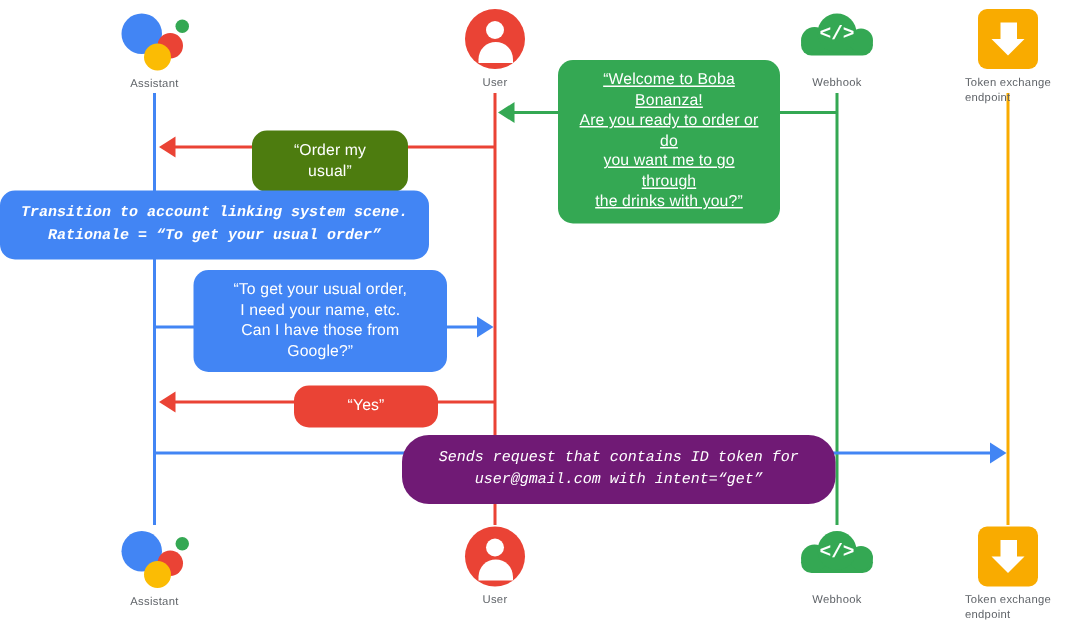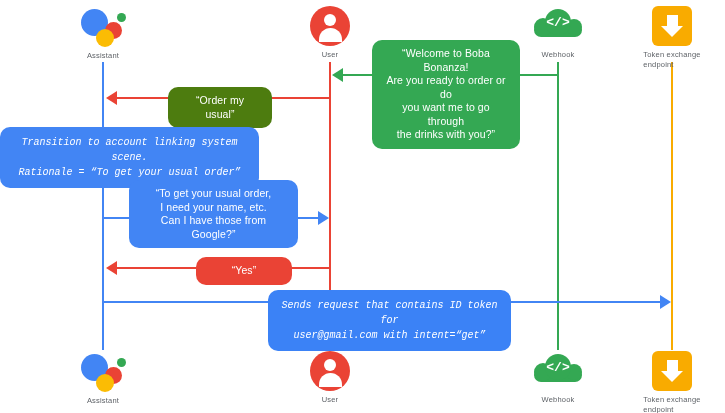--- a/index.html
+++ b/index.html
@@ -119,55 +119,55 @@
       <div class="stem"></div>
         <div class="tip"></div>
         <div class="notch"></div>
     </div>
     <div class="p-label">Token exchange
 endpoint</div>
   </div>
 
   <div class="msg-line" style="left:336px;top:74px;width:222px;background:#34a853;"></div>
   <div class="arrow arrow-l" style="left:332px;top:68px;border-right-color:#34a853;"></div>
-  <div class="bubble speech" style="left:372px;top:40px;width:148px;background:#34a853;">
+  <div class="bubble speech" style="left:372px;top:40px;width:148px;background:#34a853;text-decoration:underline;">
     <span>“Welcome to Boba Bonanza!
 Are you ready to order or do
 you want me to go through
 the drinks with you?”</span>
   </div>
 
   <div class="msg-line" style="left:110px;top:97px;width:220px;background:#ea4335;"></div>
   <div class="arrow arrow-l" style="left:106px;top:91px;border-right-color:#ea4335;"></div>
   <div class="bubble speech" style="left:168px;top:87px;width:104px;background:#4d7c0f;">
     <span>“Order my usual”</span>
   </div>
 
-  <div class="bubble note" style="left:0px;top:127px;width:259px;background:#4285f4;">
+  <div class="bubble note" style="left:0px;top:127px;width:286px;background:#4285f4;font-weight:bold;">
     <span>Transition to account linking system scene.
 Rationale = “To get your usual order”</span>
   </div>
 
   <div class="msg-line" style="left:103px;top:217px;width:217px;background:#4285f4;"></div>
   <div class="arrow arrow-r" style="left:318px;top:211px;border-left-color:#4285f4;"></div>
   <div class="bubble speech" style="left:129px;top:180px;width:169px;background:#4285f4;">
     <span>“To get your usual order,
 I need your name, etc.
 Can I have those from Google?”</span>
   </div>
 
   <div class="msg-line" style="left:110px;top:267px;width:220px;background:#ea4335;"></div>
   <div class="arrow arrow-l" style="left:106px;top:261px;border-right-color:#ea4335;"></div>
   <div class="bubble speech" style="left:172px;top:257px;width:96px;background:#ea4335;margin-left:24px;">
     <span>“Yes”</span>
   </div>
 
   <div class="msg-line" style="left:103px;top:301px;width:560px;background:#4285f4;"></div>
   <div class="arrow arrow-r" style="left:660px;top:295px;border-left-color:#4285f4;"></div>
-  <div class="bubble note" style="left:268px;top:290px;width:243px;background:#3b82f6;">
+  <div class="bubble note" style="left:268px;top:290px;width:289px;background:#701a75;border-radius:18px;">
     <span>Sends request that contains ID token for
 user@gmail.com with intent=“get”</span>
   </div>
 
   <div class="participant" style="left:43px;top:350px;">
     <div class="assistant-logo">
       <i class="al-blue"></i>
         <i class="al-red"></i>
         <i class="al-yellow"></i>
         <i class="al-green"></i>

